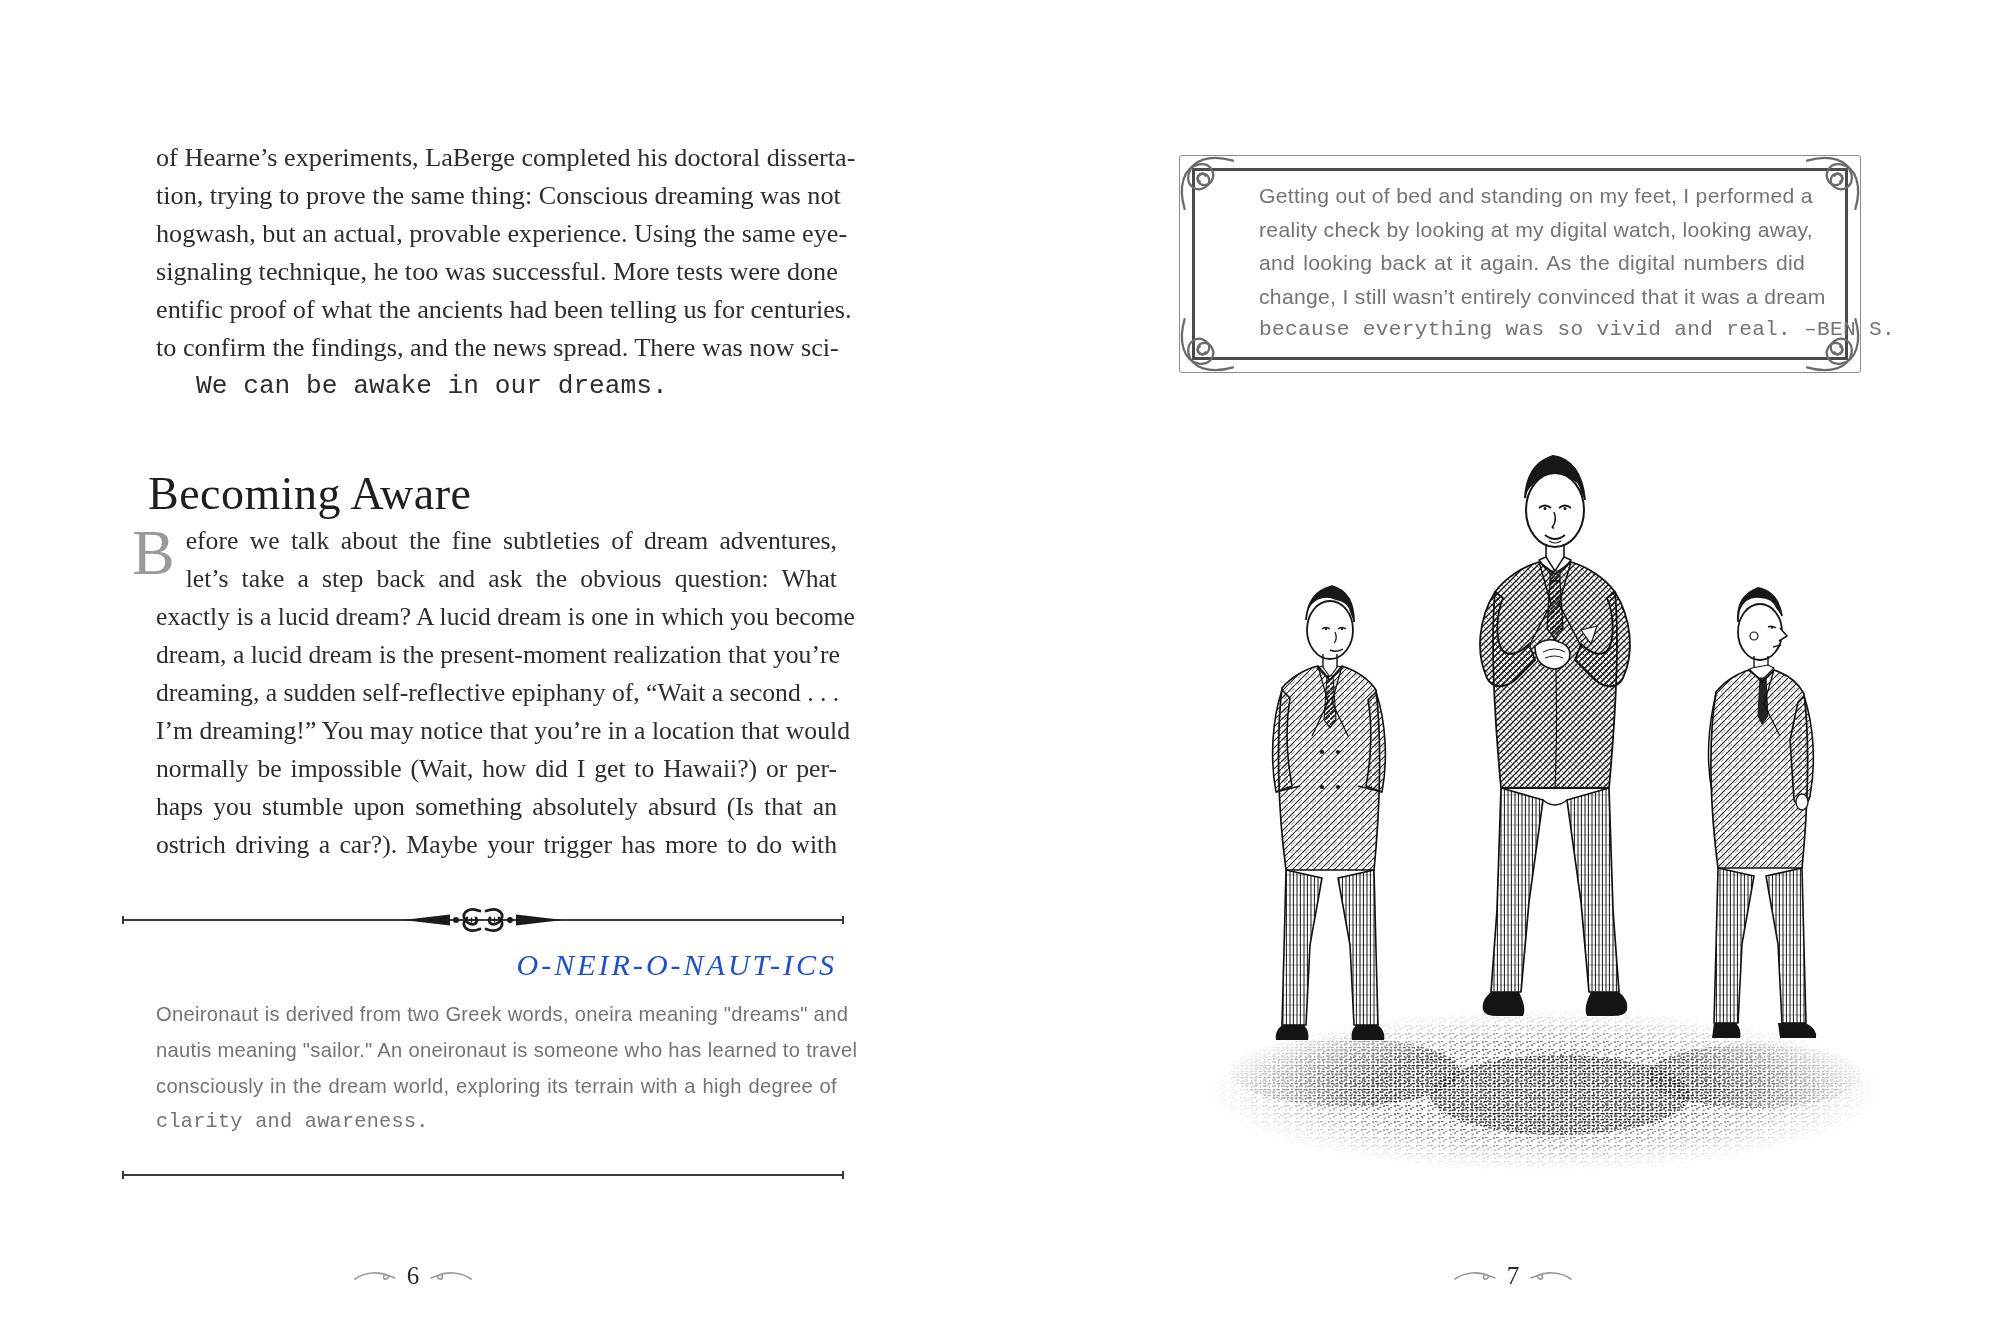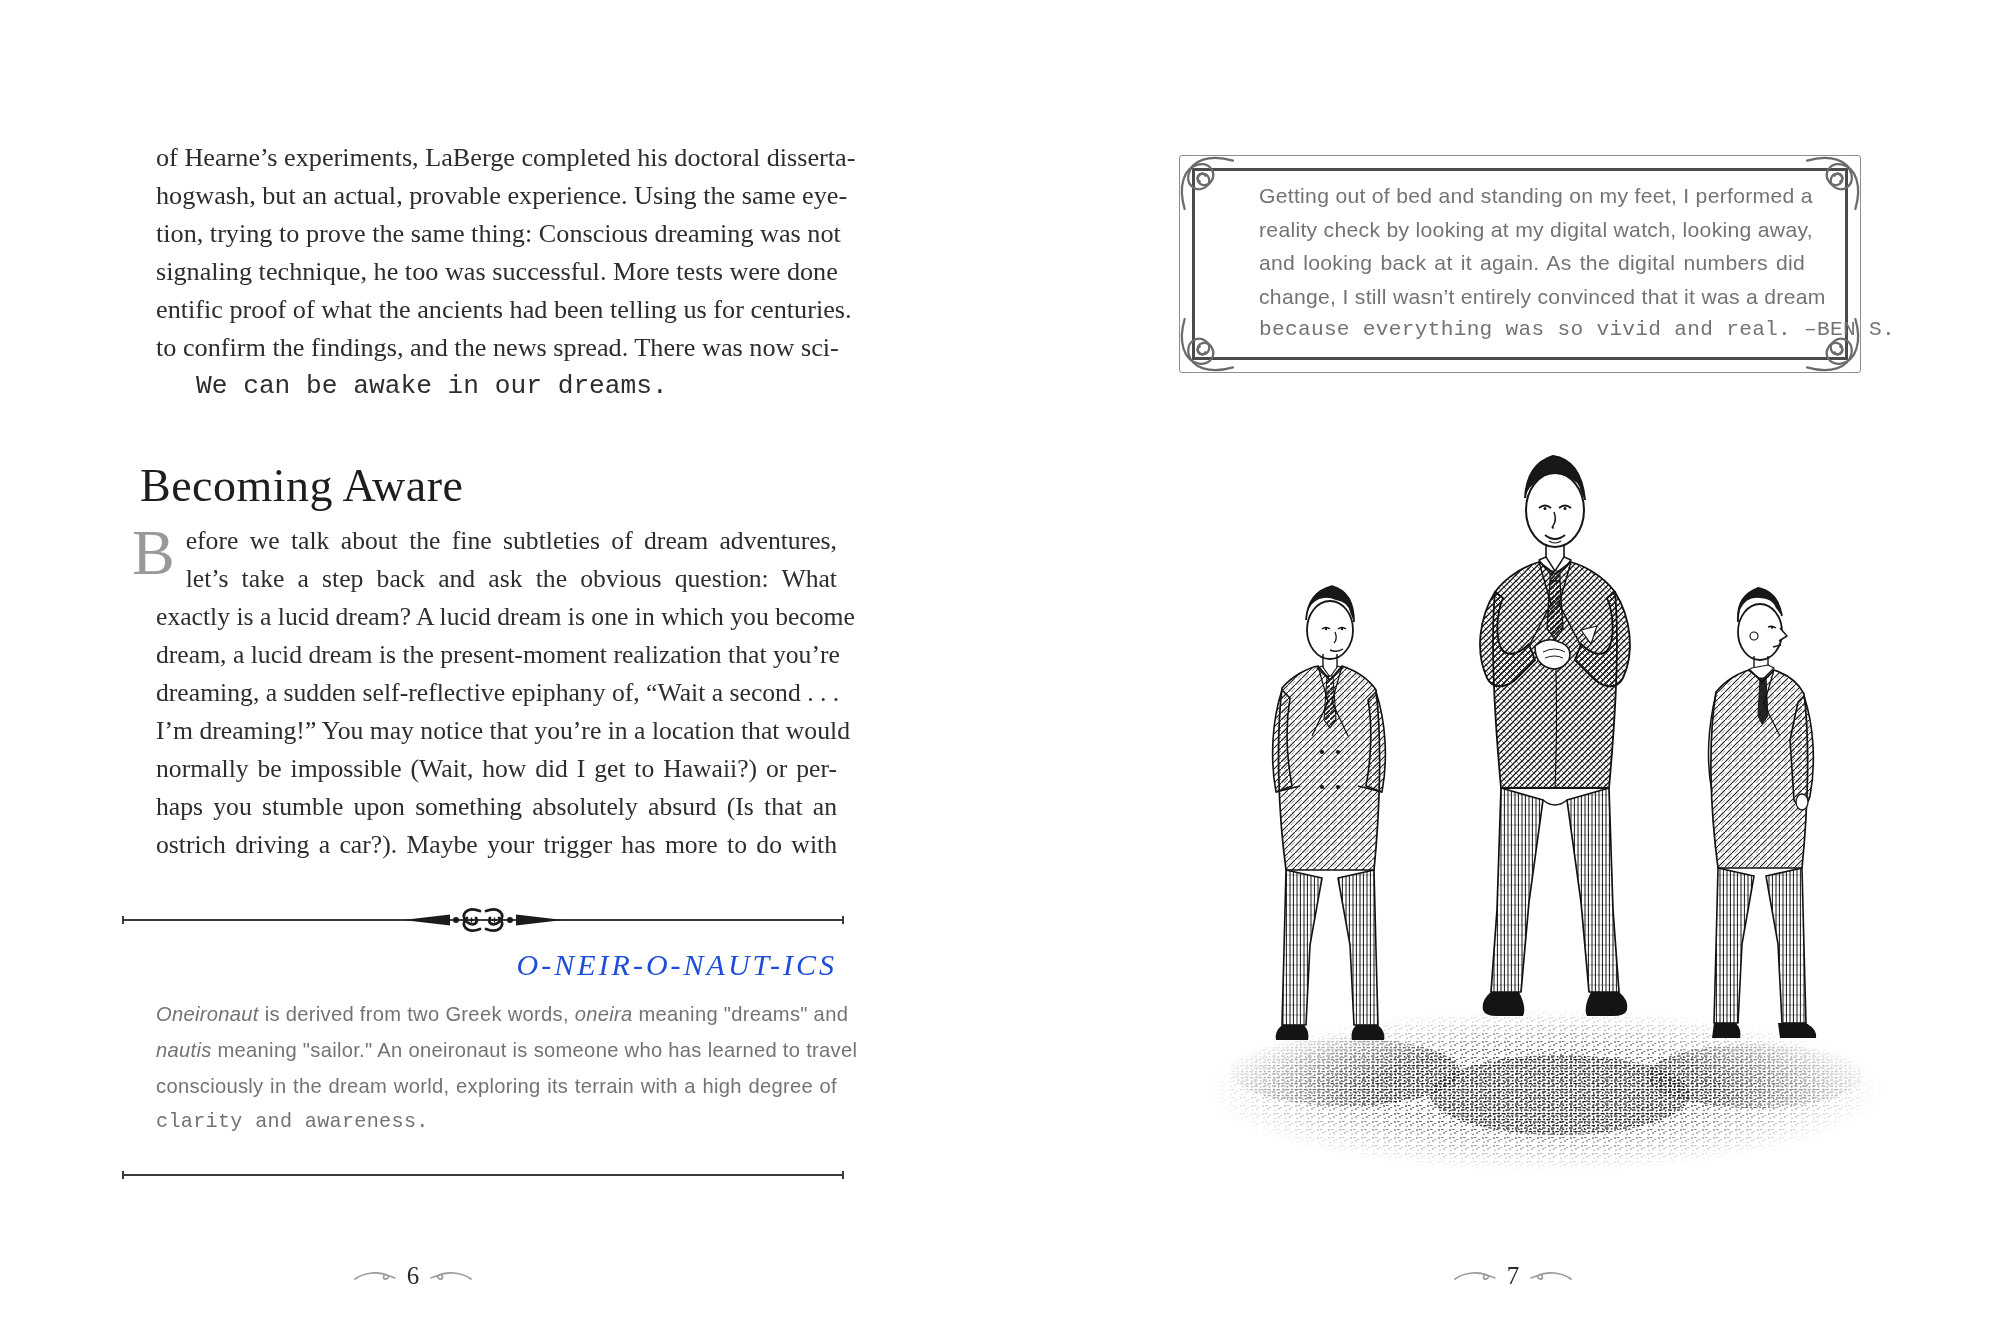--- a/index.html
+++ b/index.html
@@ -9,28 +9,28 @@
 
   
   .serifblock{font-size:29px;line-height:38px;color:#2d2d2d;}
   .tline{white-space:nowrap;text-align:justify;text-align-last:justify;margin-left:24px;}
   .tline.no-just{text-align:left;text-align-last:left;font-family:Liberation Mono, monospace;}
   .tline.indent{text-indent:40px;}
 
   .dropcap{float:left;font-size:64px;line-height:56px;height:72px;
            padding:3px 11px 0 0;color:#999999;font-family:"Liberation Serif",serif;}
 
-  h1.heading{margin:8px;font-size:46px;line-height:52px;font-weight:normal;
+  h1.heading{margin:16px;font-size:46px;line-height:52px;font-weight:normal;
              letter-spacing:0.5px;color:#1e1e1e;}
 
   
   .sansblock{font-family:"Liberation Sans",sans-serif;color:#737373;}
   #sidebar-body{font-size:24px;line-height:36px;letter-spacing:0.3px;}
   #quote-body{font-size:24px;line-height:33.5px;letter-spacing:0.3px;}
-  .it{font-style:italic;}
+  .it{}
 
   
   .rule{position:absolute;height:2px;background:#3a3a3a;}
   .rule::before,.rule::after{content:"";position:absolute;top:-3px;width:2px;height:8px;background:#3a3a3a;}
   .rule::before{left:0;} .rule::after{right:0;}
   .rule-orn{position:absolute;left:50%;top:1px;transform:translate(-50%,-50%);}
 
   .sb-title{font-family:"Liberation Serif",serif;font-style:italic;font-size:30px;
             letter-spacing:3px;color:#1d4ed8;text-align:right;}
 
@@ -66,22 +66,22 @@
     </g>
   </defs>
 </svg>
 
 <div id="stage">
 
   <section>
 
     <div id="para1" class="abs serifblock" style="left: 132px; top: 139px; width: 705px; font-size: 26.2147px;">
         <div class="tline">of Hearne’s experiments, LaBerge completed his doctoral disserta-</div>
+        <div class="tline">tion, trying to prove the same thing: Conscious dreaming was not</div>
         <div class="tline">hogwash, but an actual, provable experience. Using the same eye-</div>
-        <div class="tline">tion, trying to prove the same thing: Conscious dreaming was not</div>
         <div class="tline">signaling technique, he too was successful. More tests were done</div>
         <div class="tline">entific proof of what the ancients had been telling us for centuries.</div>
         <div class="tline">to confirm the findings, and the news spread. There was now sci-</div>
         <div class="tline no-just indent">We can be awake in our dreams.</div>
       </div>
 
     <h1 class="abs heading" style="left:132px;top:452px;width:705px;">Becoming Aware</h1>
 
     <div id="para2" class="abs serifblock" style="left: 132px; top: 522px; width: 705px; font-size: 25.6797px;">
       <span class="dropcap">B</span>

